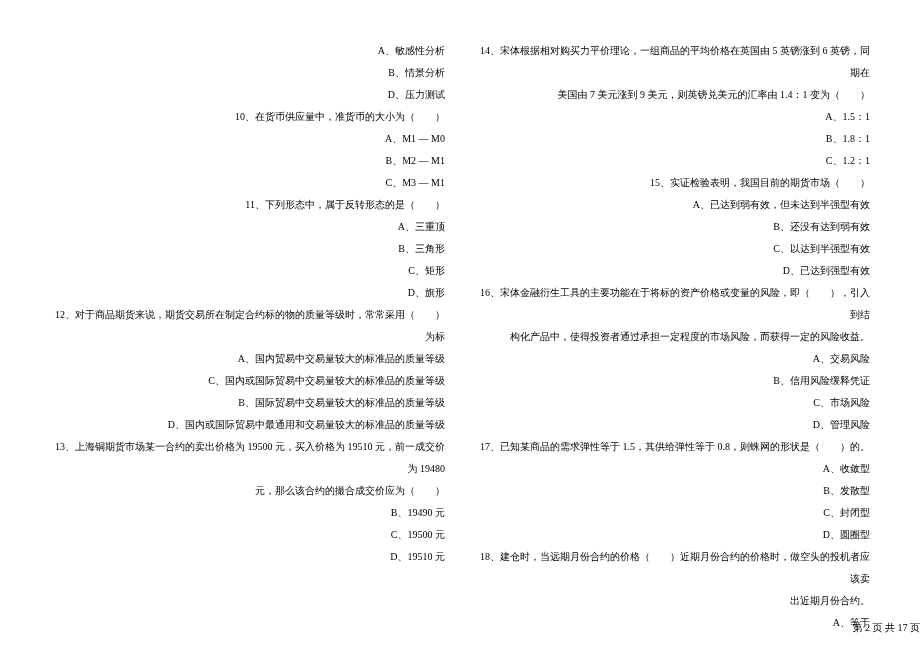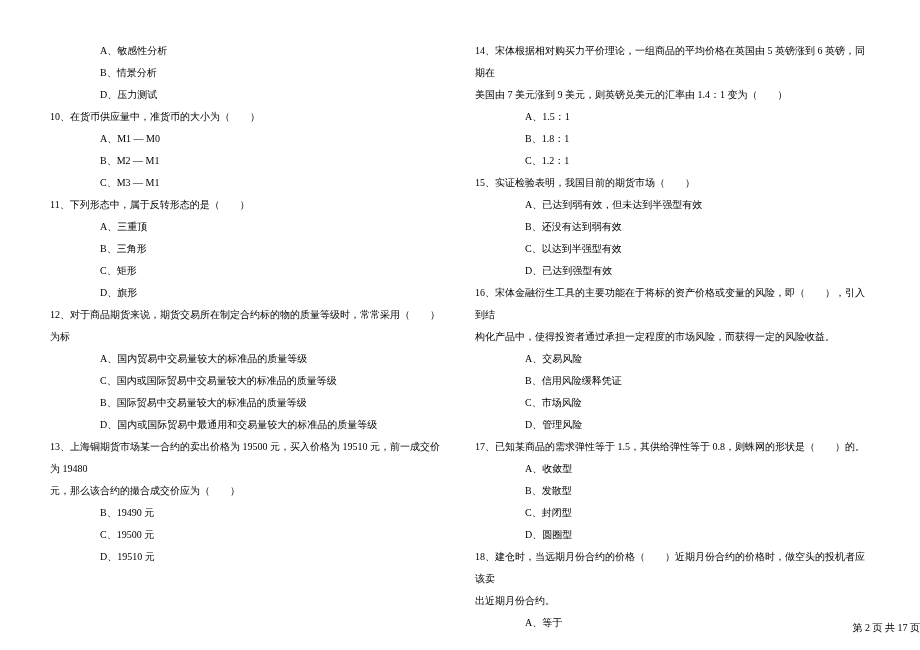--- a/index.html
+++ b/index.html
@@ -10,20 +10,21 @@
       font-family: "SimSun", "宋体", serif;
       font-size: 10px;
       color: #000;
       position: relative;
       padding: 40px 50px 30px 50px;
     }
     .content {
       display: flex;
       gap: 30px;
       height: 560px;
+      text-align: right;
     }
     .column {
       flex: 1;
       line-height: 2.2;
     }
     .q-stem {
       text-indent: 0;
       margin-left: 0;
     }
     .option {

